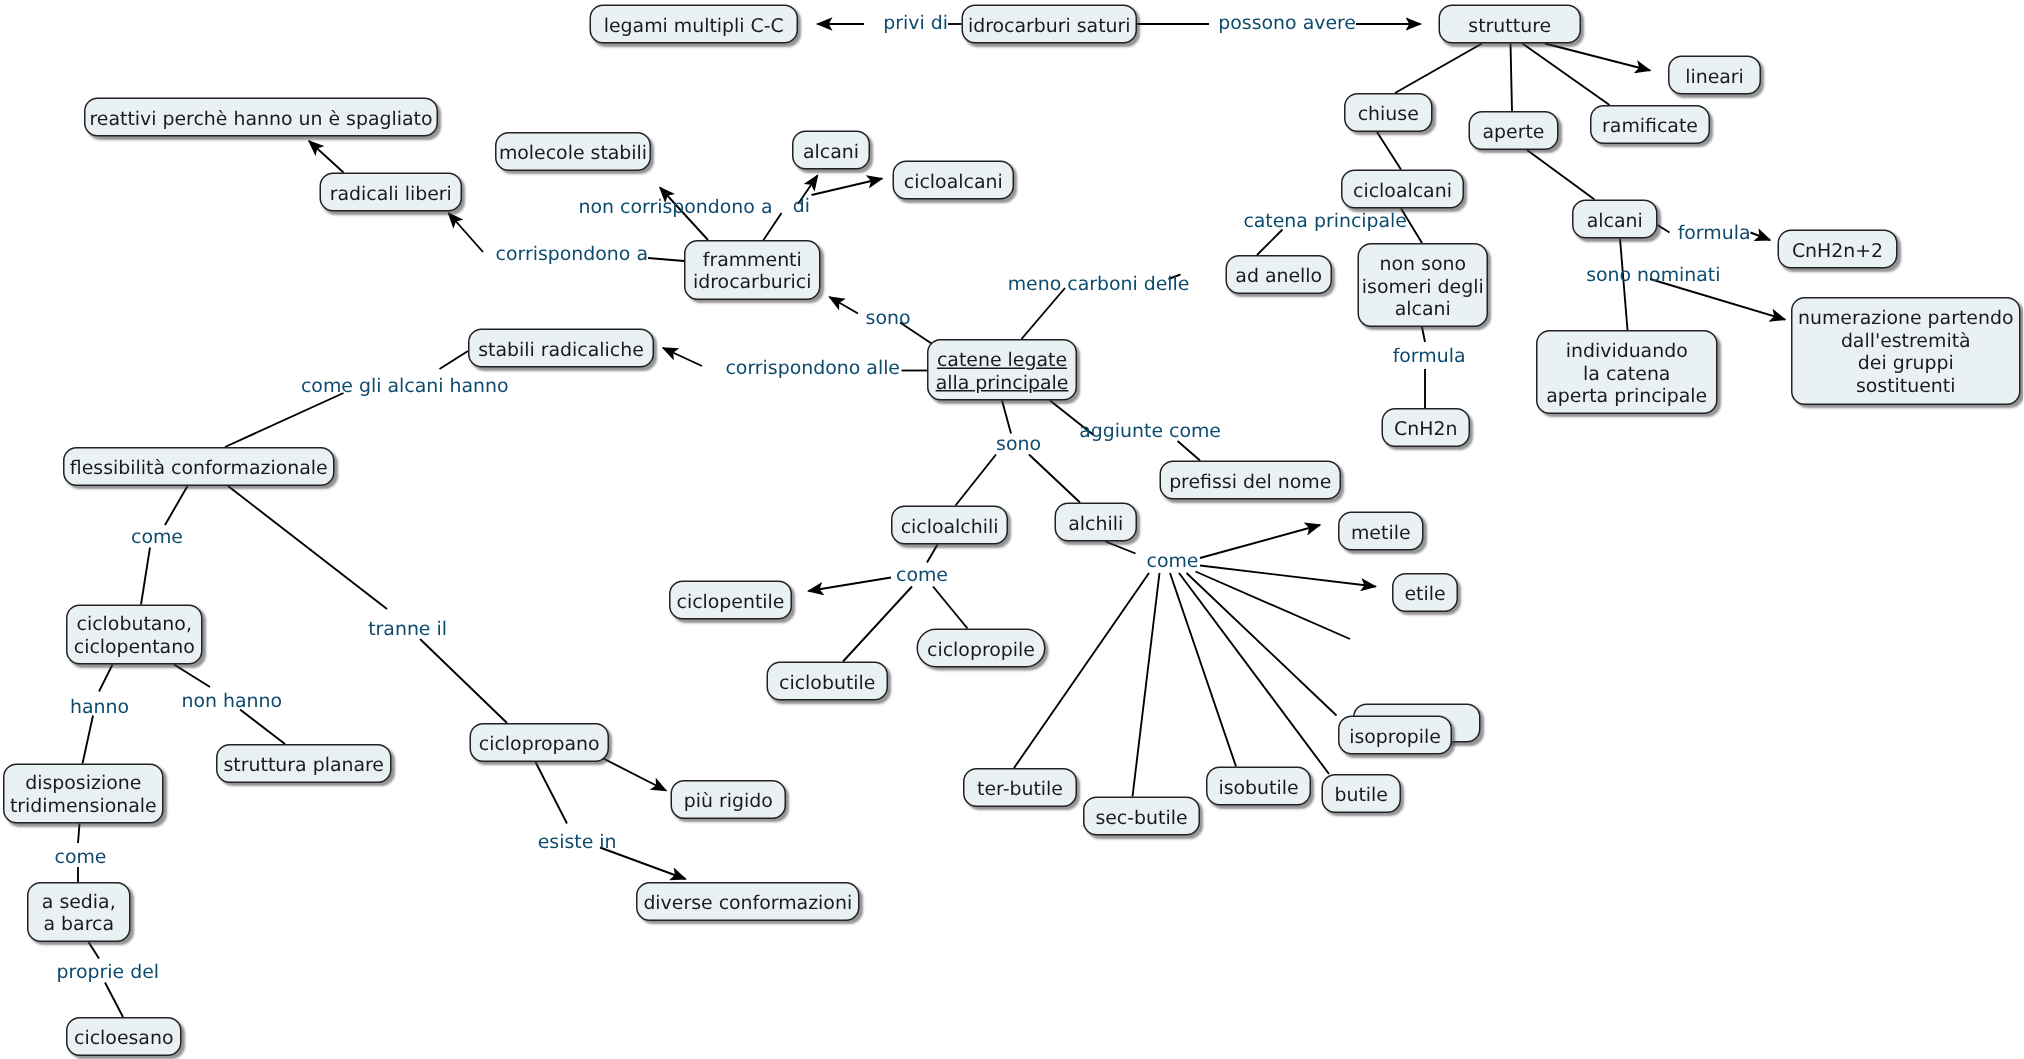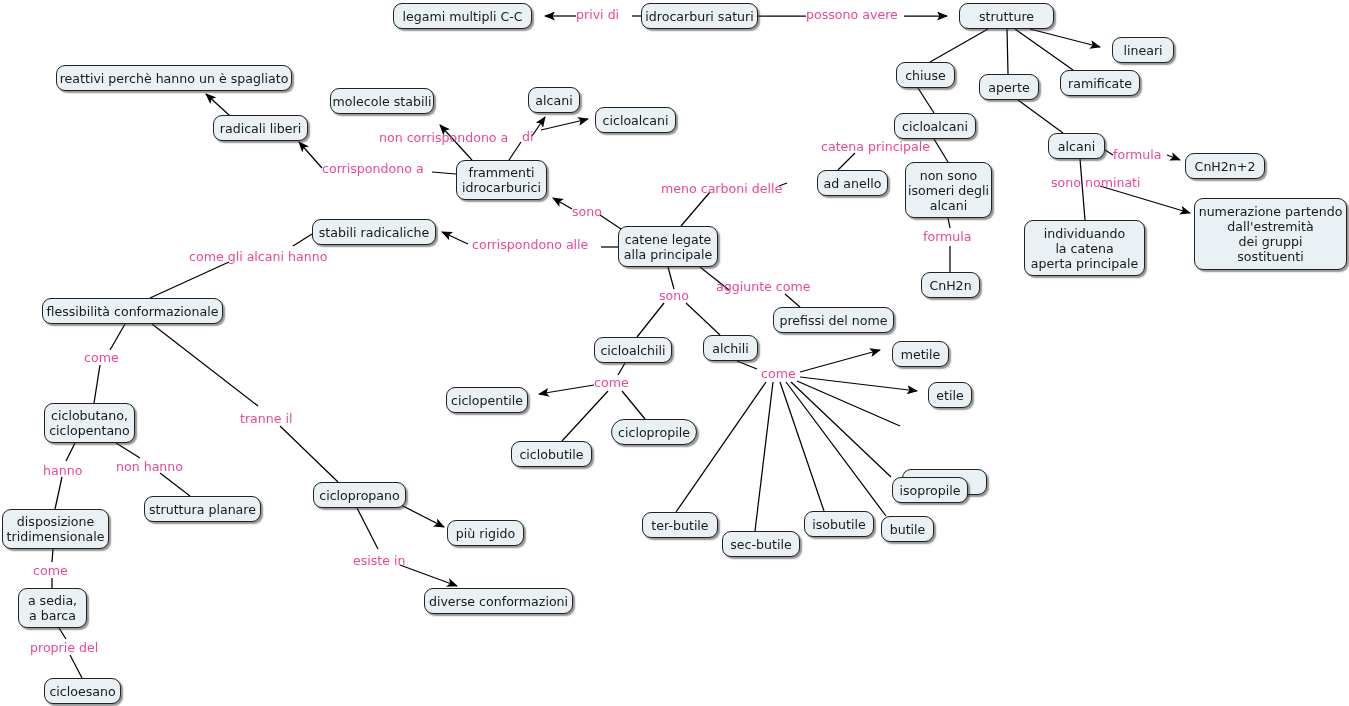--- a/index.html
+++ b/index.html
@@ -38,24 +38,24 @@
     justify-content: center;
     padding: 3px 7px;
     box-shadow: 2px 2px 1.5px rgba(60,60,60,0.55);
     white-space: pre;
     z-index: 2;
   }
   .link-label {
     position: absolute;
     font-size: 12.6px;
     line-height: 14px;
-    color: #ec4899;
+    color: #0c4a6e;
     background: transparent;
     white-space: pre;
-    text-align: left;
+    text-align: right;
     z-index: 3;
   }
 </style>
 </head>
 <body>
 
 <div id="canvas">
   <svg id="edges" viewBox="0 0 1349 706">
     <defs>
       <marker id="arw" markerWidth="11" markerHeight="9" refX="10" refY="4.5" orient="auto" markerUnits="userSpaceOnUse">
@@ -155,21 +155,21 @@
       <div class="node" style="left: 921px; top: 272px; width: 59px; height: 26px;">CnH2n</div>
       <div class="node" style="left: 56px; top: 65px; width: 236px; height: 26px;">reattivi perchè hanno un è spagliato</div>
       <div class="node" style="left: 330px; top: 88px; width: 104px; height: 26px;">molecole stabili</div>
       <div class="node" style="left: 528px; top: 87px; width: 52px; height: 26px;">alcani</div>
       <div class="node" style="left: 595px; top: 107px; width: 81px; height: 26px;">cicloalcani</div>
       <div class="node" style="left: 213px; top: 115px; width: 95px; height: 26px;">radicali liberi</div>
       <div class="node" style="left: 456px; top: 160px; width: 91px; height: 40px;">frammenti
 idrocarburici</div>
       <div class="node" style="left: 817px; top: 170px; width: 71px; height: 26px;">ad anello</div>
       <div class="node" style="left: 312px; top: 219px; width: 124px; height: 26px;">stabili radicaliche</div>
-      <div class="node" style="left: 618px; top: 226px; width: 100px; height: 41px;">catene legate
+      <div class="node" style="left: 618px; top: 226px; width: 100px; height: 41px; text-decoration: underline;">catene legate
 alla principale</div>
       <div class="node" style="left: 773px; top: 307px; width: 121px; height: 26px;">prefissi del nome</div>
       <div class="node" style="left: 42px; top: 298px; width: 181px; height: 26px;">flessibilità conformazionale</div>
       <div class="node" style="left: 594px; top: 337px; width: 78px; height: 26px;">cicloalchili</div>
       <div class="node" style="left: 703px; top: 335px; width: 55px; height: 26px;">alchili</div>
       <div class="node" style="left: 892px; top: 341px; width: 57px; height: 26px;">metile</div>
       <div class="node" style="left: 928px; top: 382px; width: 44px; height: 26px;">etile</div>
       <div class="node" style="left: 446px; top: 387px; width: 82px; height: 26px;">ciclopentile</div>
       <div class="node" style="left: 902px; top: 429px; width: 85px; height: 26px; margin-top: 40px;">propile</div>
       <div class="node" style="left: 44px; top: 403px; width: 91px; height: 40px;">ciclobutano,

